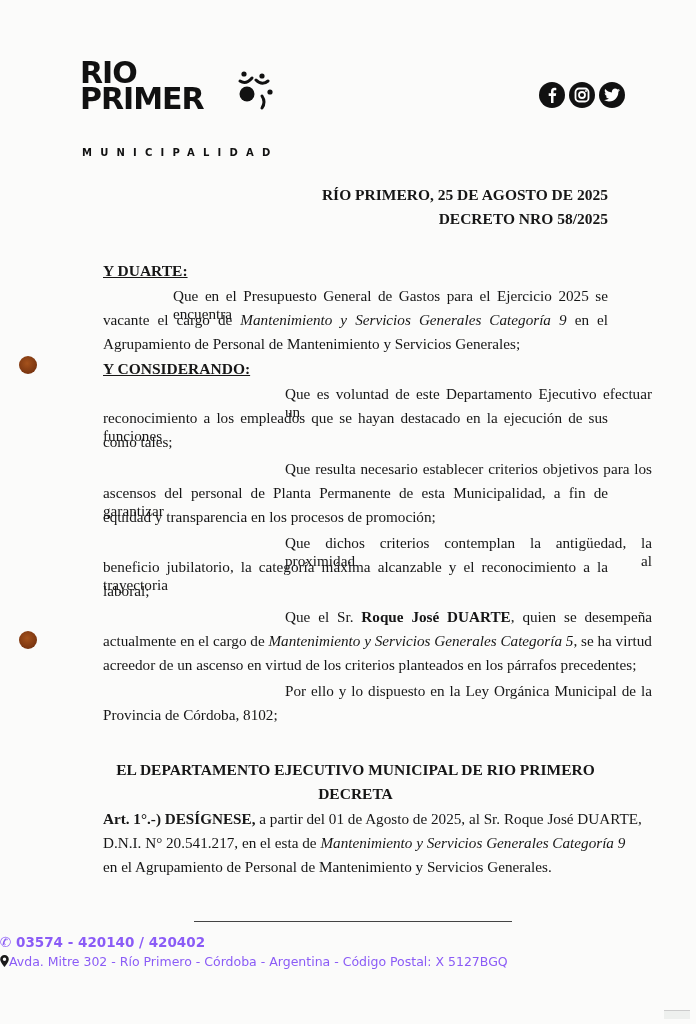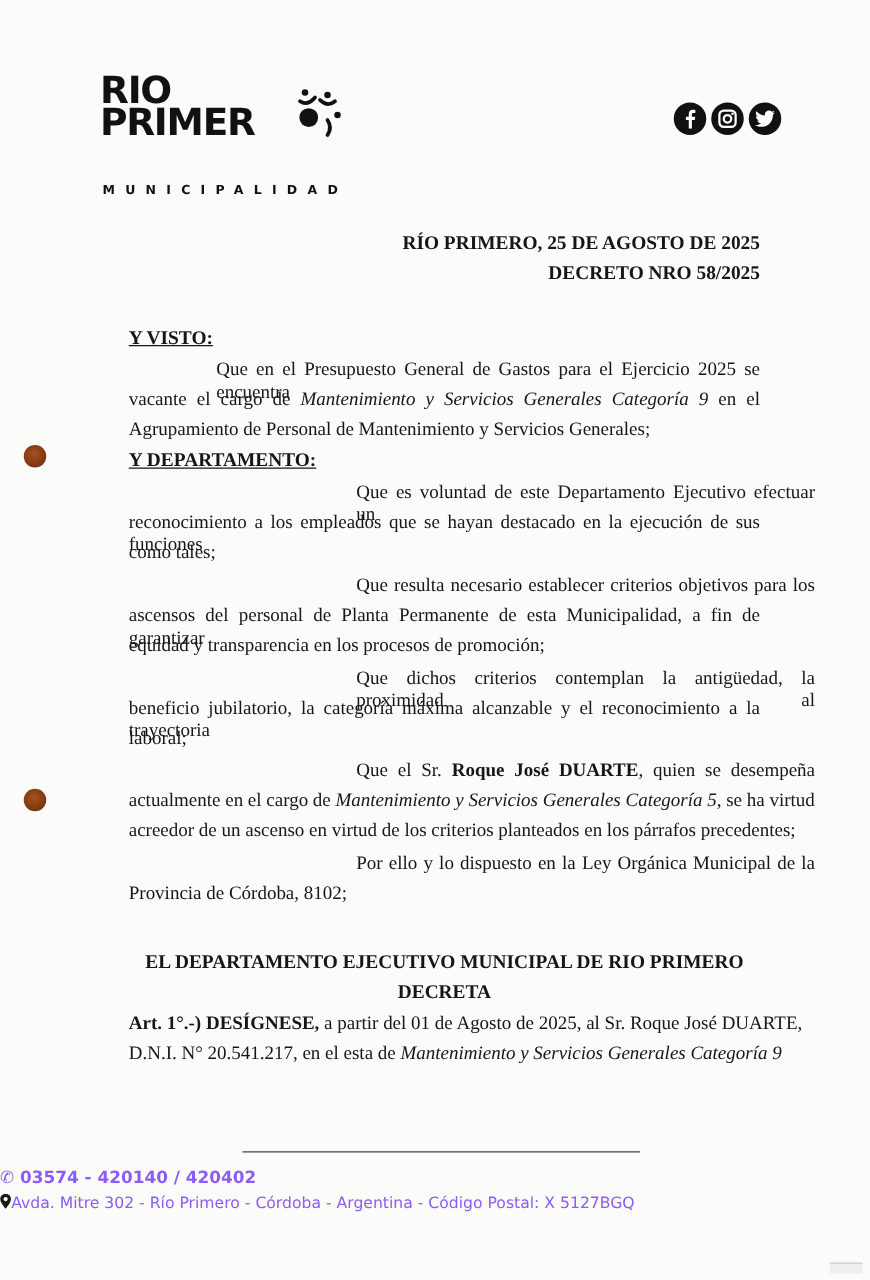--- a/index.html
+++ b/index.html
@@ -101,28 +101,28 @@
     <div class="ic">
       <svg width="16" height="14" viewBox="0 0 24 20">
           <path d="M24 2.4c-.9.4-1.8.7-2.8.8 1-.6 1.8-1.6 2.2-2.7-1 .6-2 1-3.1 1.2C19.4.7 18.1.1 16.7.1c-2.7 0-4.9 2.2-4.9 4.9 0 .4 0 .8.1 1.1C7.8 5.9 4.2 4 1.8 1 1.3 1.7 1.1 2.6 1.1 3.5c0 1.7.9 3.2 2.2 4.1-.8 0-1.6-.2-2.2-.6v.1c0 2.4 1.7 4.4 3.9 4.8-.4.1-.8.2-1.3.2-.3 0-.6 0-.9-.1.6 2 2.4 3.4 4.6 3.4-1.7 1.3-3.8 2.1-6.1 2.1H0c2.2 1.4 4.8 2.2 7.5 2.2 9.1 0 14-7.5 14-14v-.6c1-.7 1.8-1.6 2.5-2.5z" fill="#fff"></path>
         </svg>
     </div>
   </div>
 
   <div class="hdr-line" style="top:186px">RÍO PRIMERO, 25 DE AGOSTO DE 2025</div>
   <div class="hdr-line" style="top:210px">DECRETO NRO 58/2025</div>
 
-  <div class="sec-title" style="top:262px">Y VISTO:</div>
+  <div class="sec-title" style="top:262px">Y DUARTE:</div>
   <div class="line just ind1" style="top:287px">Que en el Presupuesto General de Gastos para el Ejercicio 2025 se encuentra</div>
   <div class="line just" style="top:311px">
     <span>vacante el cargo de</span> <i>Mantenimiento y Servicios Generales Categoría 9</i> <span>en el</span>
   </div>
   <div class="line" style="top:335px">Agrupamiento de Personal de Mantenimiento y Servicios Generales;</div>
 
-  <div class="sec-title" style="top:360px">Y DEPARTAMENTO:</div>
+  <div class="sec-title" style="top:360px">Y CONSIDERANDO:</div>
   <div class="line just ind2" style="top:385px">Que es voluntad de este Departamento Ejecutivo efectuar un</div>
   <div class="line just" style="top:409px">reconocimiento a los empleados que se hayan destacado en la ejecución de sus funciones</div>
   <div class="line" style="top:433px">como tales;</div>
 
   <div class="line just ind2" style="top:460px">Que resulta necesario establecer criterios objetivos para los</div>
   <div class="line just" style="top:484px">ascensos del personal de Planta Permanente de esta Municipalidad, a fin de garantizar</div>
   <div class="line" style="top:508px">equidad y transparencia en los procesos de promoción;</div>
 
   <div class="line just ind2" style="top:534px">Que dichos criterios contemplan la antigüedad, la proximidad al</div>
   <div class="line just" style="top:558px">beneficio jubilatorio, la categoría máxima alcanzable y el reconocimiento a la trayectoria</div>
@@ -140,20 +140,21 @@
   <div class="line" style="top:706px">Provincia de Córdoba, 8102;</div>
 
   <div class="center" style="top:761px">EL DEPARTAMENTO EJECUTIVO MUNICIPAL DE RIO PRIMERO</div>
   <div class="center" style="top:785px">DECRETA</div>
   <div class="line" style="top:810px">
     <b>Art. 1°.-) DESÍGNESE,</b><span> a partir del 01 de Agosto de 2025, al Sr. Roque José DUARTE,</span>
   </div>
   <div class="line" style="top:834px">
     <span>D.N.I. N° 20.541.217, en el esta de </span><i>Mantenimiento y Servicios Generales Categoría 9</i>
   </div>
+  <div class="line" style="top:858px">en el Agrupamiento de Personal de Mantenimiento y Servicios Generales.</div>
 
   <div class="dot" style="left:19px; top:356px"></div>
   <div class="dot" style="left:19px; top:631px"></div>
 
   <div class="footer-rule"></div>
   <div class="footer-phone">
     <span>✆</span>
     <span>03574 - 420140 / 420402</span>
   </div>
   <div class="footer-addr">

